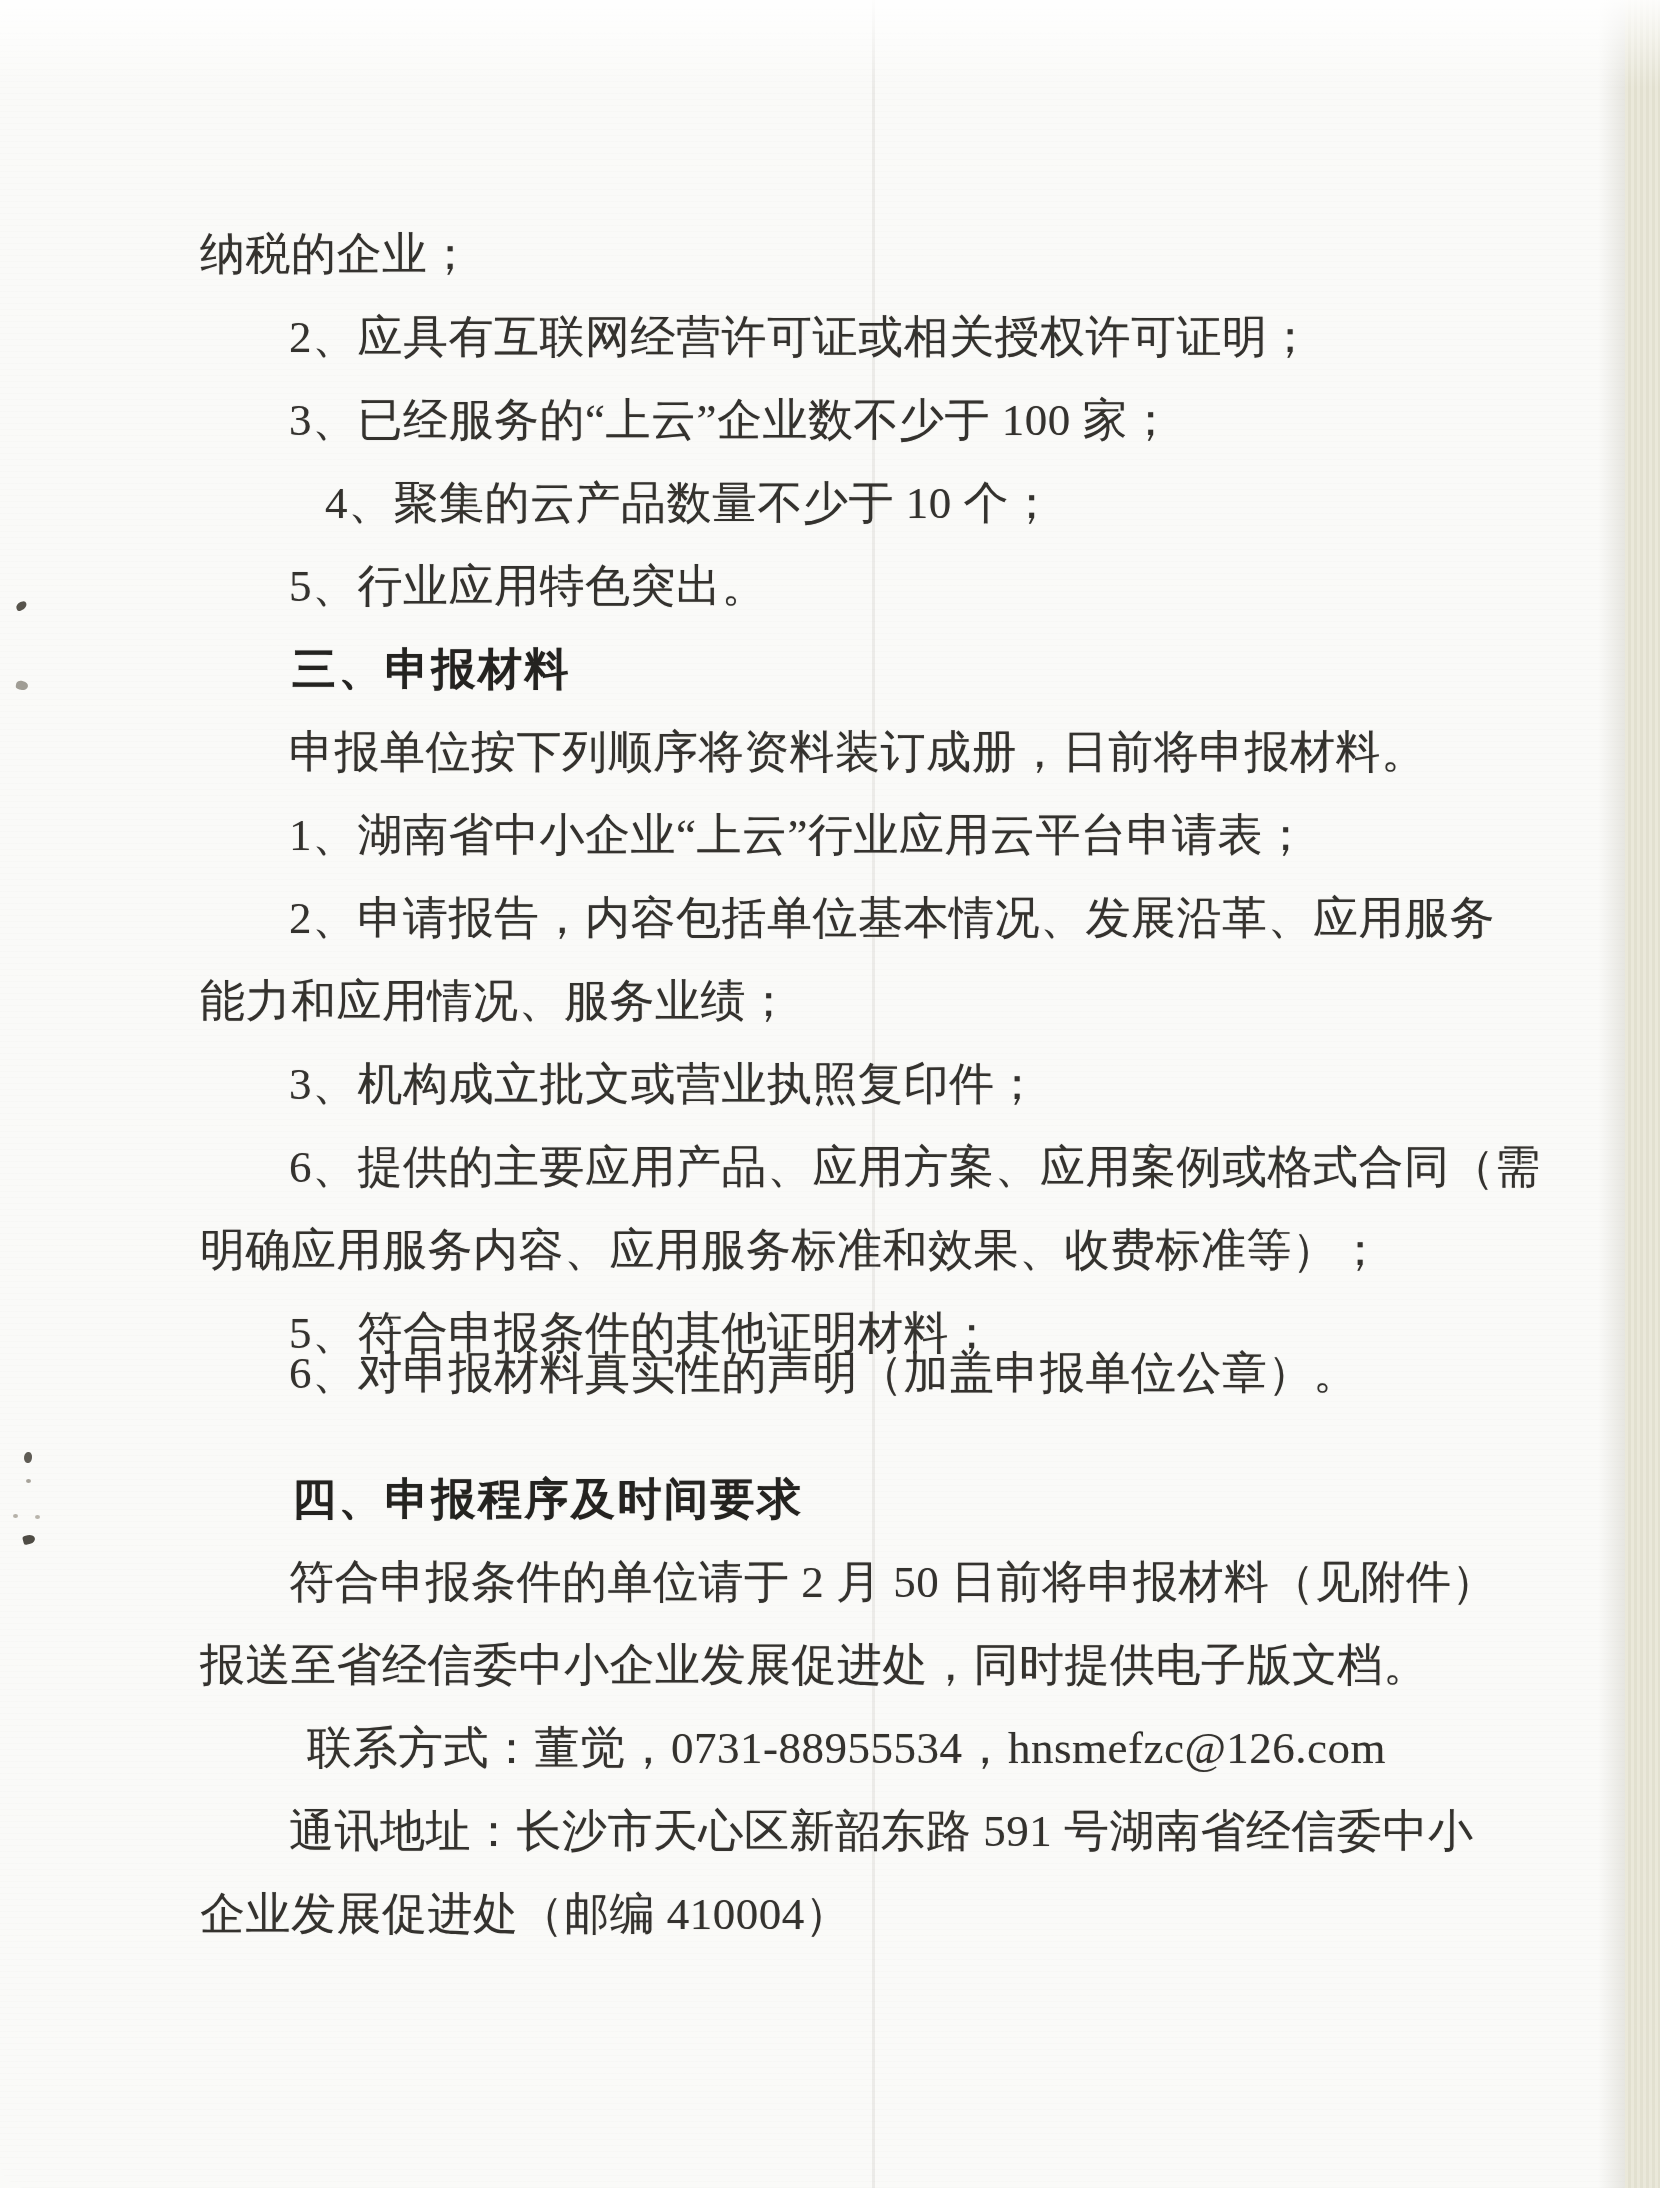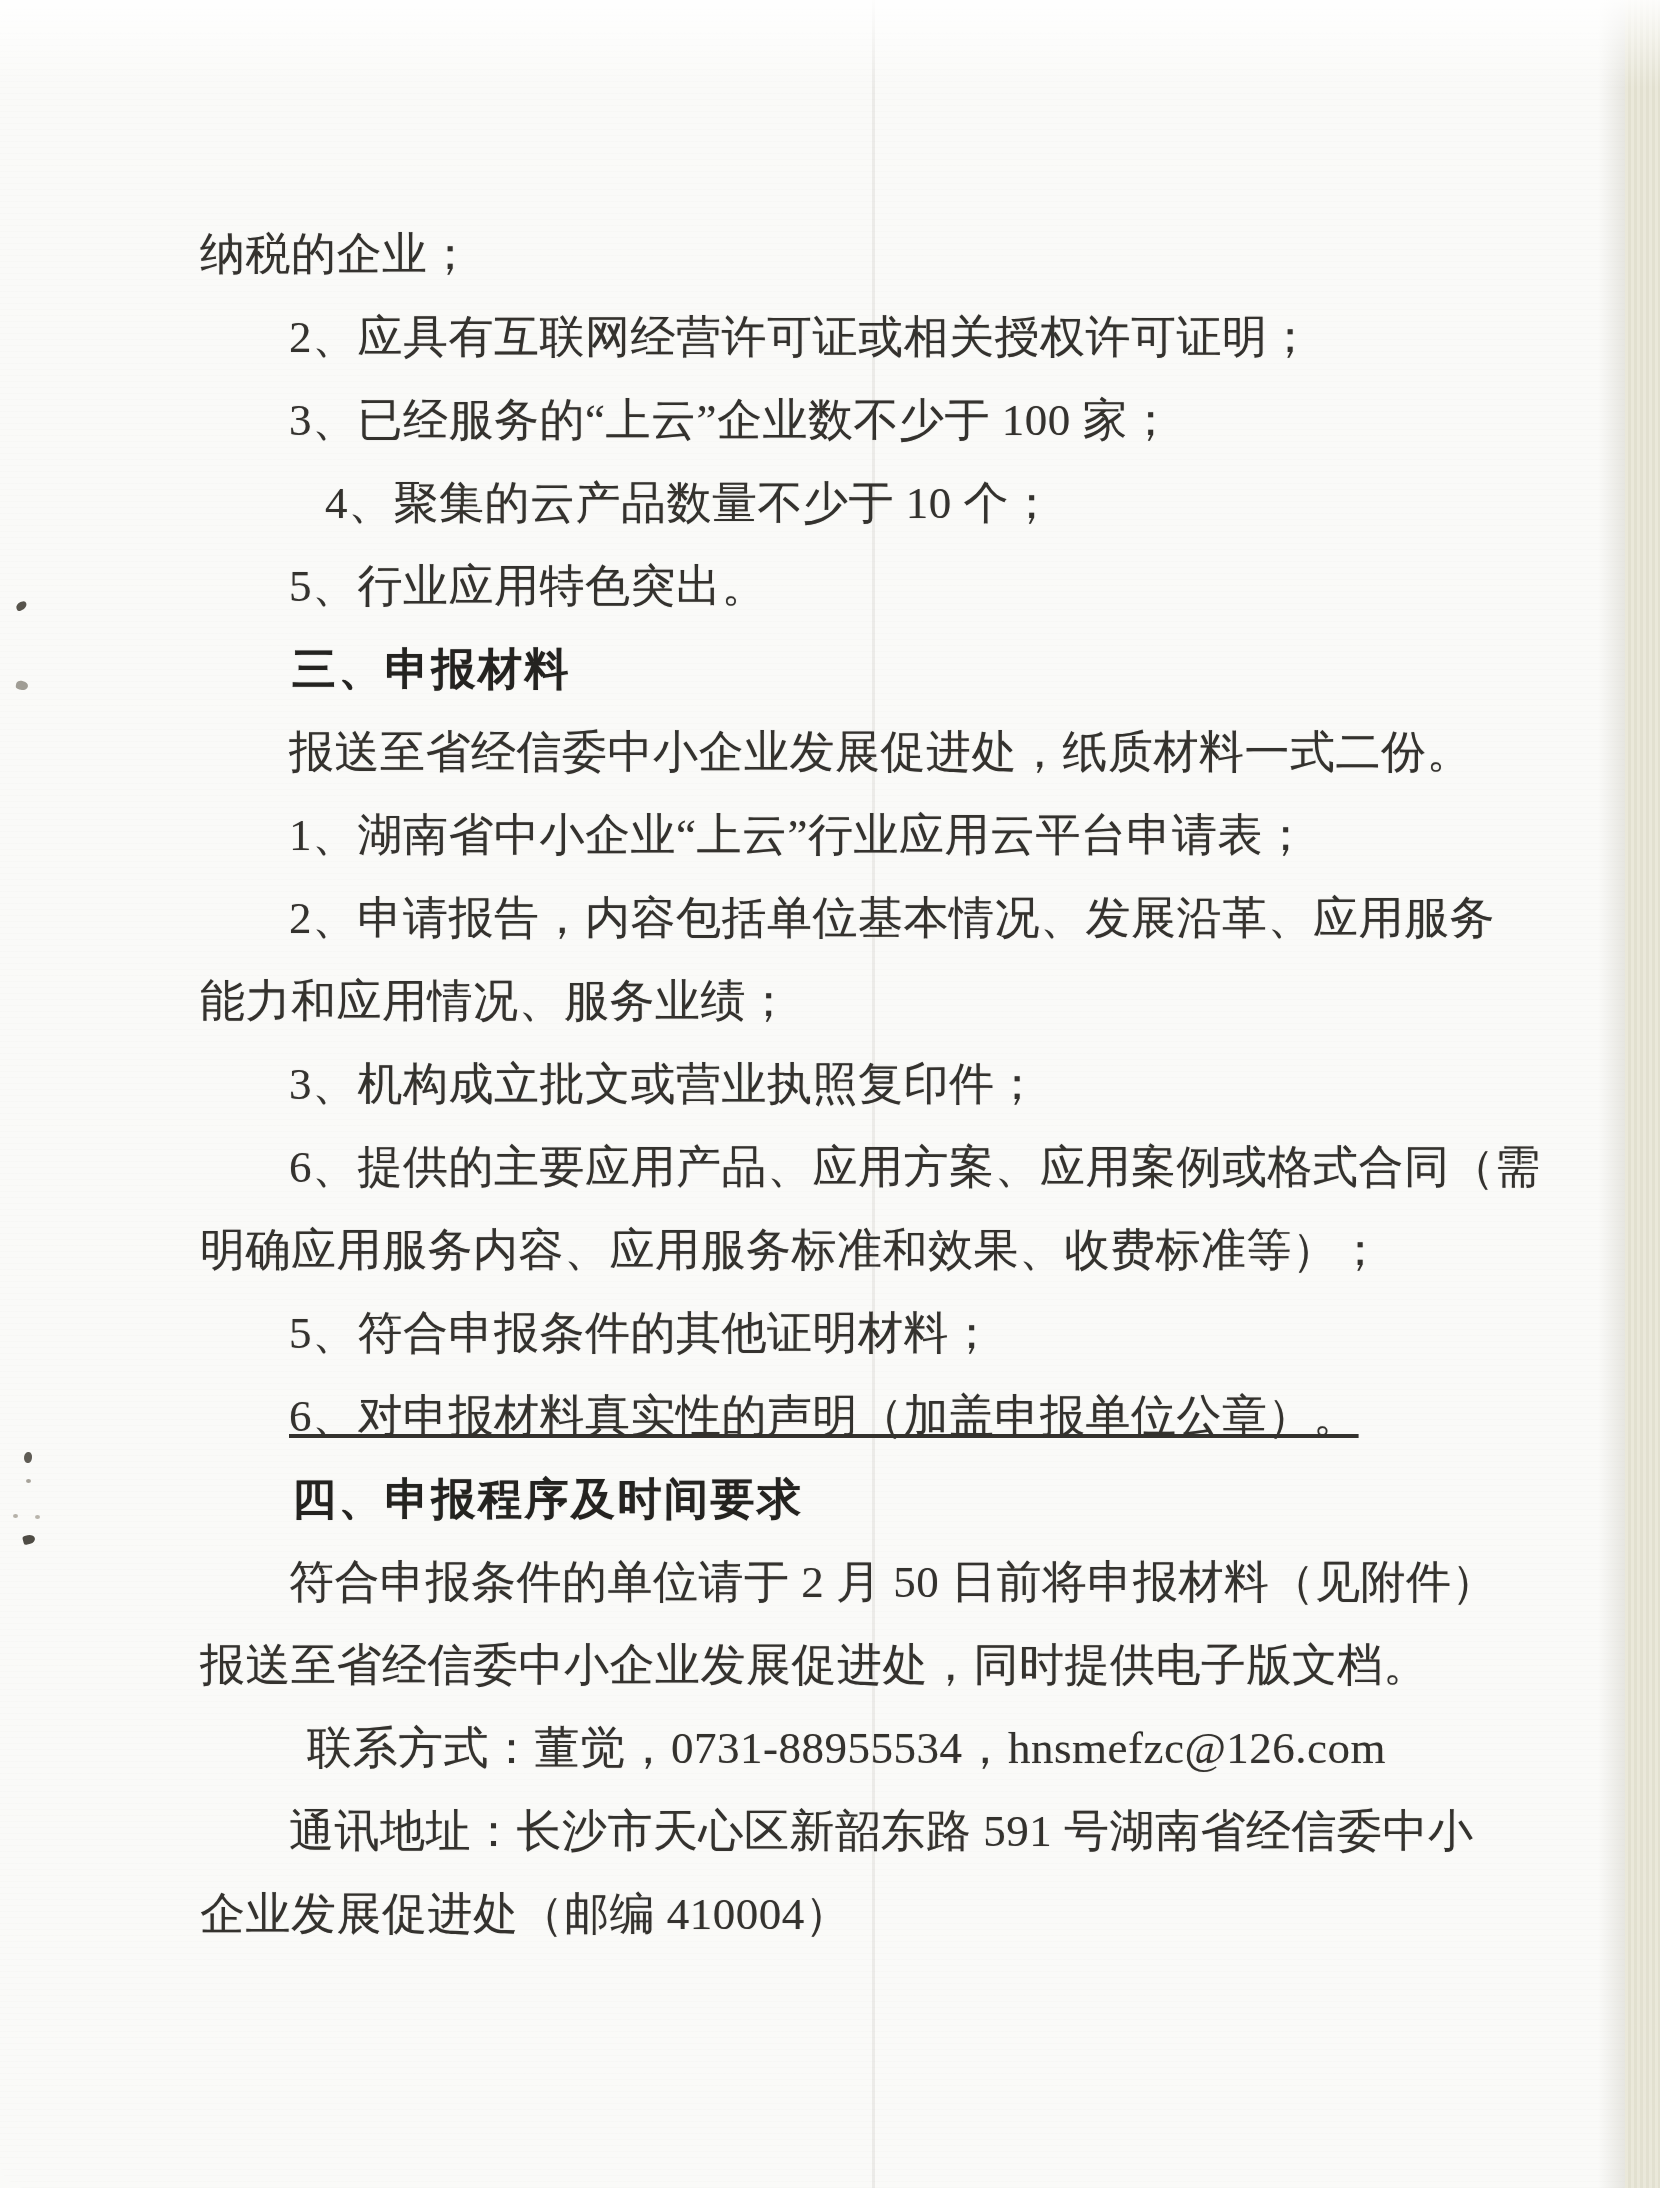--- a/index.html
+++ b/index.html
@@ -79,29 +79,29 @@
 <div class="page">
   <div class="v-streak"></div>
 
   <div id="text-block">
       <div class="line flush" style="top: 254px;">纳税的企业；</div>
       <div class="line indent" style="top: 337px;">2、应具有互联网经营许可证或相关授权许可证明；</div>
       <div class="line indent" style="top: 420px;">3、已经服务的“上云”企业数不少于 100 家；</div>
       <div class="line indent" style="top: 503px; margin-left: 36px;">4、聚集的云产品数量不少于 10 个；</div>
       <div class="line indent" style="top: 586px;">5、行业应用特色突出。</div>
       <div class="line heading" style="top: 669px;">三、申报材料</div>
-      <div class="line indent" style="top: 752px;">报送至省经信委中小企业发展促进处，纸质材料一式二份。</div>
+      <div class="line indent" style="top: 752px;">申报单位按下列顺序将资料装订成册，日前将申报材料。</div>
       <div class="line indent" style="top: 835px;">1、湖南省中小企业“上云”行业应用云平台申请表；</div>
       <div class="line indent" style="top: 918px;">2、申请报告，内容包括单位基本情况、发展沿革、应用服务</div>
       <div class="line flush" style="top: 1001px;">能力和应用情况、服务业绩；</div>
       <div class="line indent" style="top: 1084px; text-align: right;">3、机构成立批文或营业执照复印件；</div>
       <div class="line indent" style="top: 1167px;">6、提供的主要应用产品、应用方案、应用案例或格式合同（需</div>
       <div class="line flush" style="top: 1250px;">明确应用服务内容、应用服务标准和效果、收费标准等）；</div>
       <div class="line indent" style="top: 1333px;">5、符合申报条件的其他证明材料；</div>
-      <div class="line indent" style="top: 1416px; text-decoration: underline;">6、对申报材料真实性的声明（加盖申报单位公章）。</div>
+      <div class="line indent" style="top: 1373px;">6、对申报材料真实性的声明（加盖申报单位公章）。</div>
       <div class="line heading" style="top: 1499px;">四、申报程序及时间要求</div>
       <div class="line indent" style="top: 1582px;">符合申报条件的单位请于 2 月 50 日前将申报材料（见附件）</div>
       <div class="line flush" style="top: 1665px;">报送至省经信委中小企业发展促进处，同时提供电子版文档。</div>
       <div class="line indent" style="top: 1748px; margin-left: 18px;">联系方式：董觉，0731-88955534，hnsmefzc@126.com</div>
       <div class="line indent" style="top: 1831px;">通讯地址：长沙市天心区新韶东路 591 号湖南省经信委中小</div>
       <div class="line flush" style="top: 1914px;">企业发展促进处（邮编 410004）</div>
     </div>
 
   <div class="speck" style="left:16px;top:602px;width:11px;height:8px;background:#57544c;border-radius:60% 40% 70% 30%;transform:rotate(-22deg);"></div>
   <div class="speck" style="left:16px;top:681px;width:12px;height:9px;background:#8a867c;border-radius:45% 55% 60% 40%;transform:rotate(12deg);opacity:.8;"></div>

